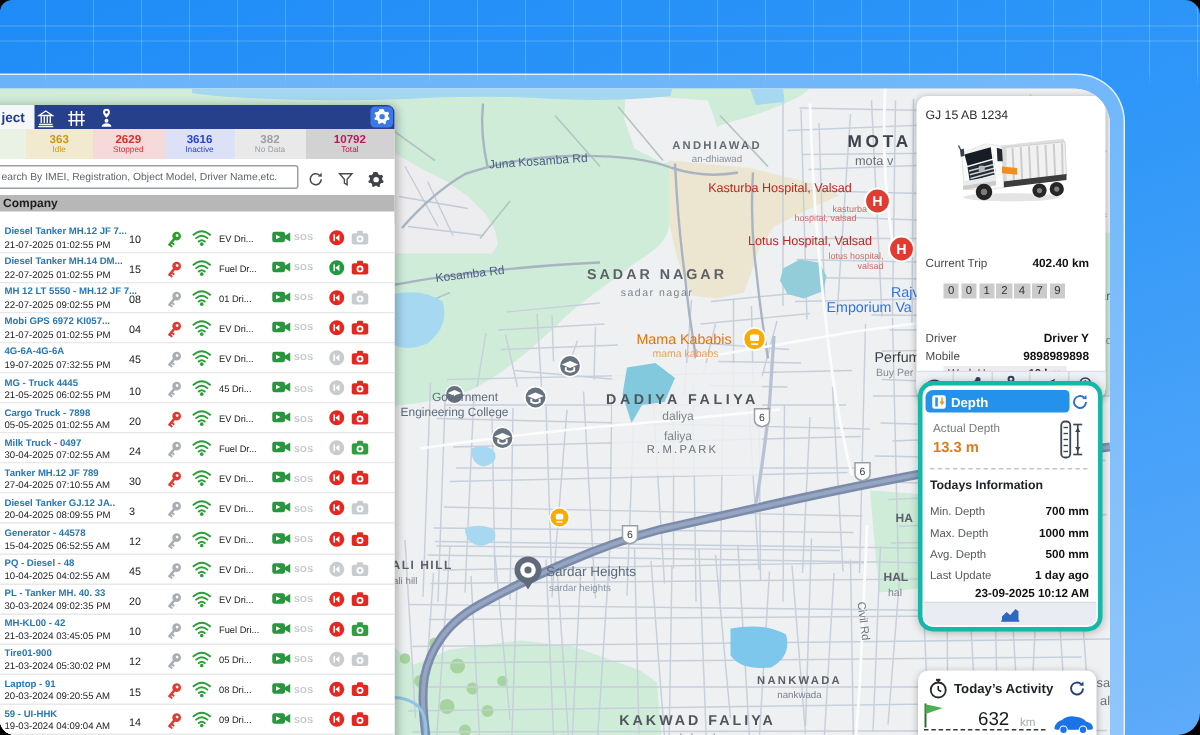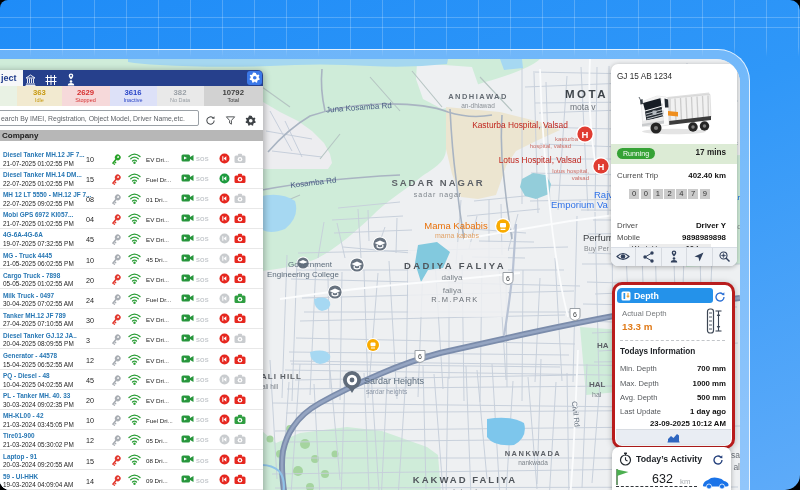--- a/index.html
+++ b/index.html
@@ -63,22 +63,22 @@
 #odos { position:absolute; left:0; top:0; display:flex; gap:1.4px; }
 .od { width:10.4px; height:9.6px; background:#cbcbcb; font-size:7.6px; text-align:center; line-height:9.6px; color:#333; }
 #workhour { position:absolute; left:0; top:11.4px; width:82px; height:9.6px; background:#ececec; font-size:7.6px; color:#333; line-height:9.6px; padding-left:3px;margin-top:44px; }
 #workhour b { position:absolute; right:3px; color:#111; }
 #gjfoot { position:absolute; left:0; bottom:0; width:126px; height:19px; background:#eef1f5; border-top:1px solid #d9dee6;
   border-radius:0 0 7px 7px; display:flex; }
 #gjfoot i { flex:1; display:flex; align-items:center; justify-content:center; border-right:1px solid #d6dae0; }
 #gjfoot i:last-child { border-right:none; }
 #gjfoot svg { display:block; }
 
-#depth { position:absolute; left:632px; top:223px; width:123px; height:167px; background:#fff;
-  border:3px solid #b91c1c; border-radius:10px; box-shadow:0 1px 6px rgba(0,0,0,.25); }
+#depth { position:absolute; left:632px; top:195px; width:123px; height:167px; background:#fff;
+  border:3px solid #14b8a6; border-radius:10px; box-shadow:0 1px 6px rgba(0,0,0,.25); }
 #dephdr { position:absolute; left:2px; top:3px; width:96px; height:15px; background:#2492ea; border-radius:5px 3px 3px 3px; }
 #dephdr span { position:absolute; left:17px; top:3px; color:#fff; font-weight:bold; font-size:8.8px; }
 #dephdr .dhi { position:absolute; left:4px; top:2.5px; }
 #depref { position:absolute; right:6px; top:4px; }
 #depth .lbl { position:absolute; left:7px; font-size:7.8px; color:#76797c; }
 #actval { position:absolute; left:7px; top:36px; font-size:9.8px; font-weight:bold; color:#e07b1a; }
 #gauge { position:absolute; right:10px; top:23px; }
 #depdash { position:absolute; left:5px; top:55px; width:105px; border-top:1px dashed #c2c5c9; }
 #tinfo { position:absolute; left:5px; top:62px; font-size:8.2px; font-weight:bold; color:#202428; }
 .drow { position:absolute; left:5px; right:6px; height:10px; }
@@ -471,21 +471,21 @@
             <i>Stopped</i>
           </div>
       <div class="st" style="width:49px;background:#dde1f8;color:#2b46c8">
             <b>3616</b>
             <i>Inactive</i>
           </div>
       <div class="st" style="width:49px;background:#e9e9e9;color:#9aa0a6">
             <b>382</b>
             <i>No Data</i>
           </div>
-      <div class="st" style="width:62px;background:#d2d2d2;color:#404040">
+      <div class="st" style="width:62px;background:#d2d2d2;color:#be185d">
             <b>10792</b>
             <i>Total</i>
           </div>
     </div>
     <div id="search">
       <div id="sinput">earch By IMEI, Registration, Object Model, Driver Name,etc.</div>
       <span class="sic" style="left:225px"><svg width="11" height="11" viewBox="0 0 24 24">
               <g fill="none" stroke="#46494d" stroke-width="2.2">
                 <path d="M20 12a8 8 0 1 1-2.6-5.9"></path>
               </g>
@@ -1385,24 +1385,20 @@
 <line x1="52" y1="24" x2="57" y2="60" stroke="#ffffff" stroke-width="2.2"></line>
 <polygon points="59,25 66,27 67,43 60,43" fill="#222931"></polygon>
 <polygon points="14,70 58,62 58,75 14,81" fill="#ebebeb"></polygon>
 <polygon points="14,76 58,69 58,75 14,81" fill="#c9cbcd"></polygon>
 <polygon points="66,50 86,52 86,61 66,59" fill="#ef8f1f"></polygon>
 <circle cx="42" cy="84" r="11" fill="#242424"></circle>
             <circle cx="42" cy="84" r="4.2" fill="#7d7d7d"></circle>
 <polygon points="10,28 15,26 16,36 11,37" fill="#394047"></polygon>
 <line x1="12" y1="30" x2="8" y2="22" stroke="#394047" stroke-width="1.6"></line>
 </svg></div>
-    <div id="gjgreen">
-          <div id="runpill">Running</div>
-          <b>17 mins</b>
-        </div>
     <div class="gjrow" style="top:107px">
           <span>Current Trip</span>
           <b>402.40 km</b>
         </div>
     <div id="odobox">
           <div id="odos">
             <span class="od">0</span>
             <span class="od">0</span>
             <span class="od">1</span>
             <span class="od">2</span>

